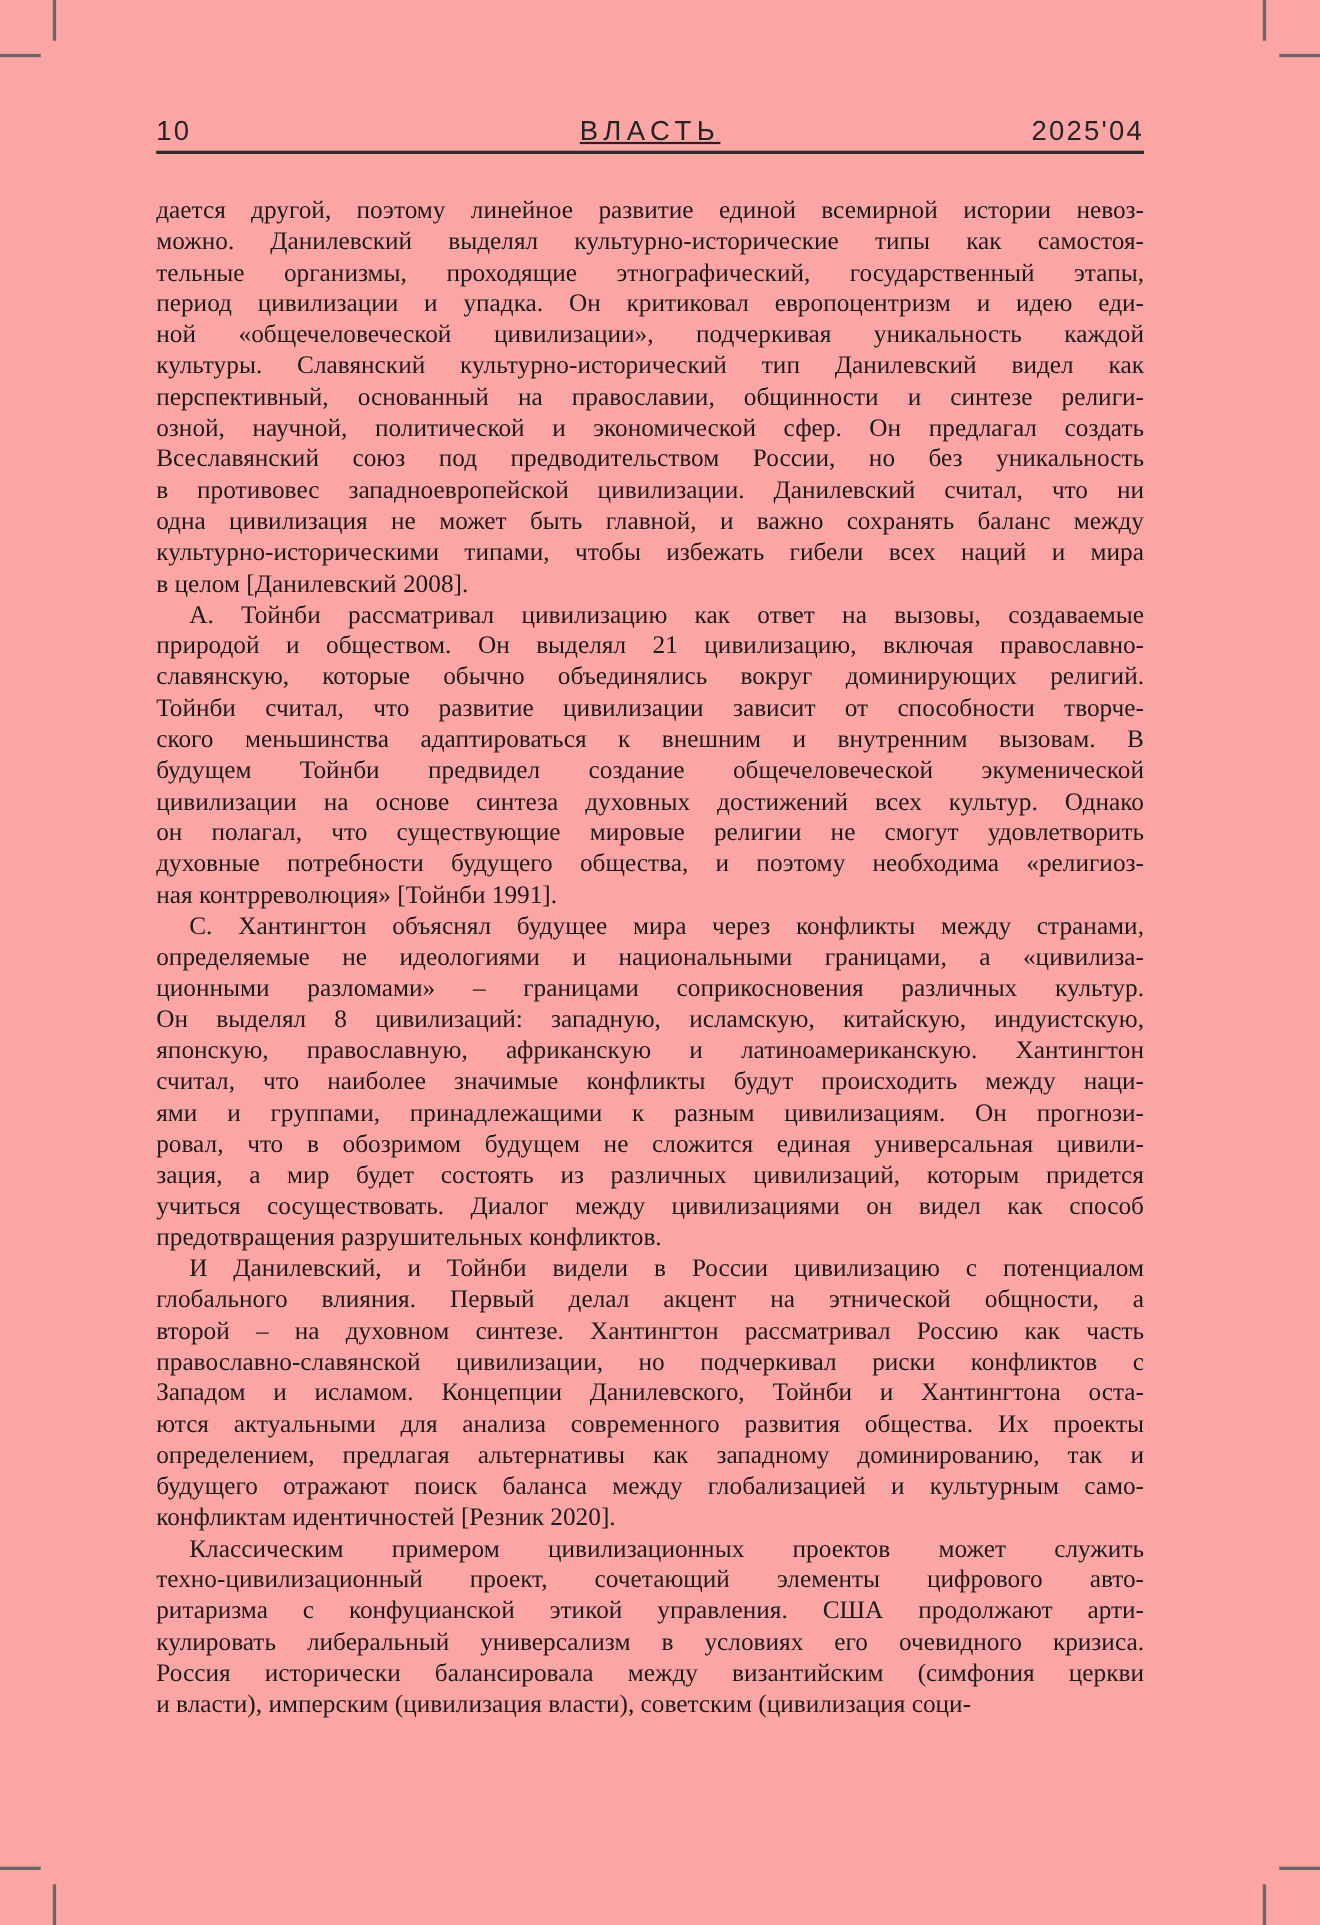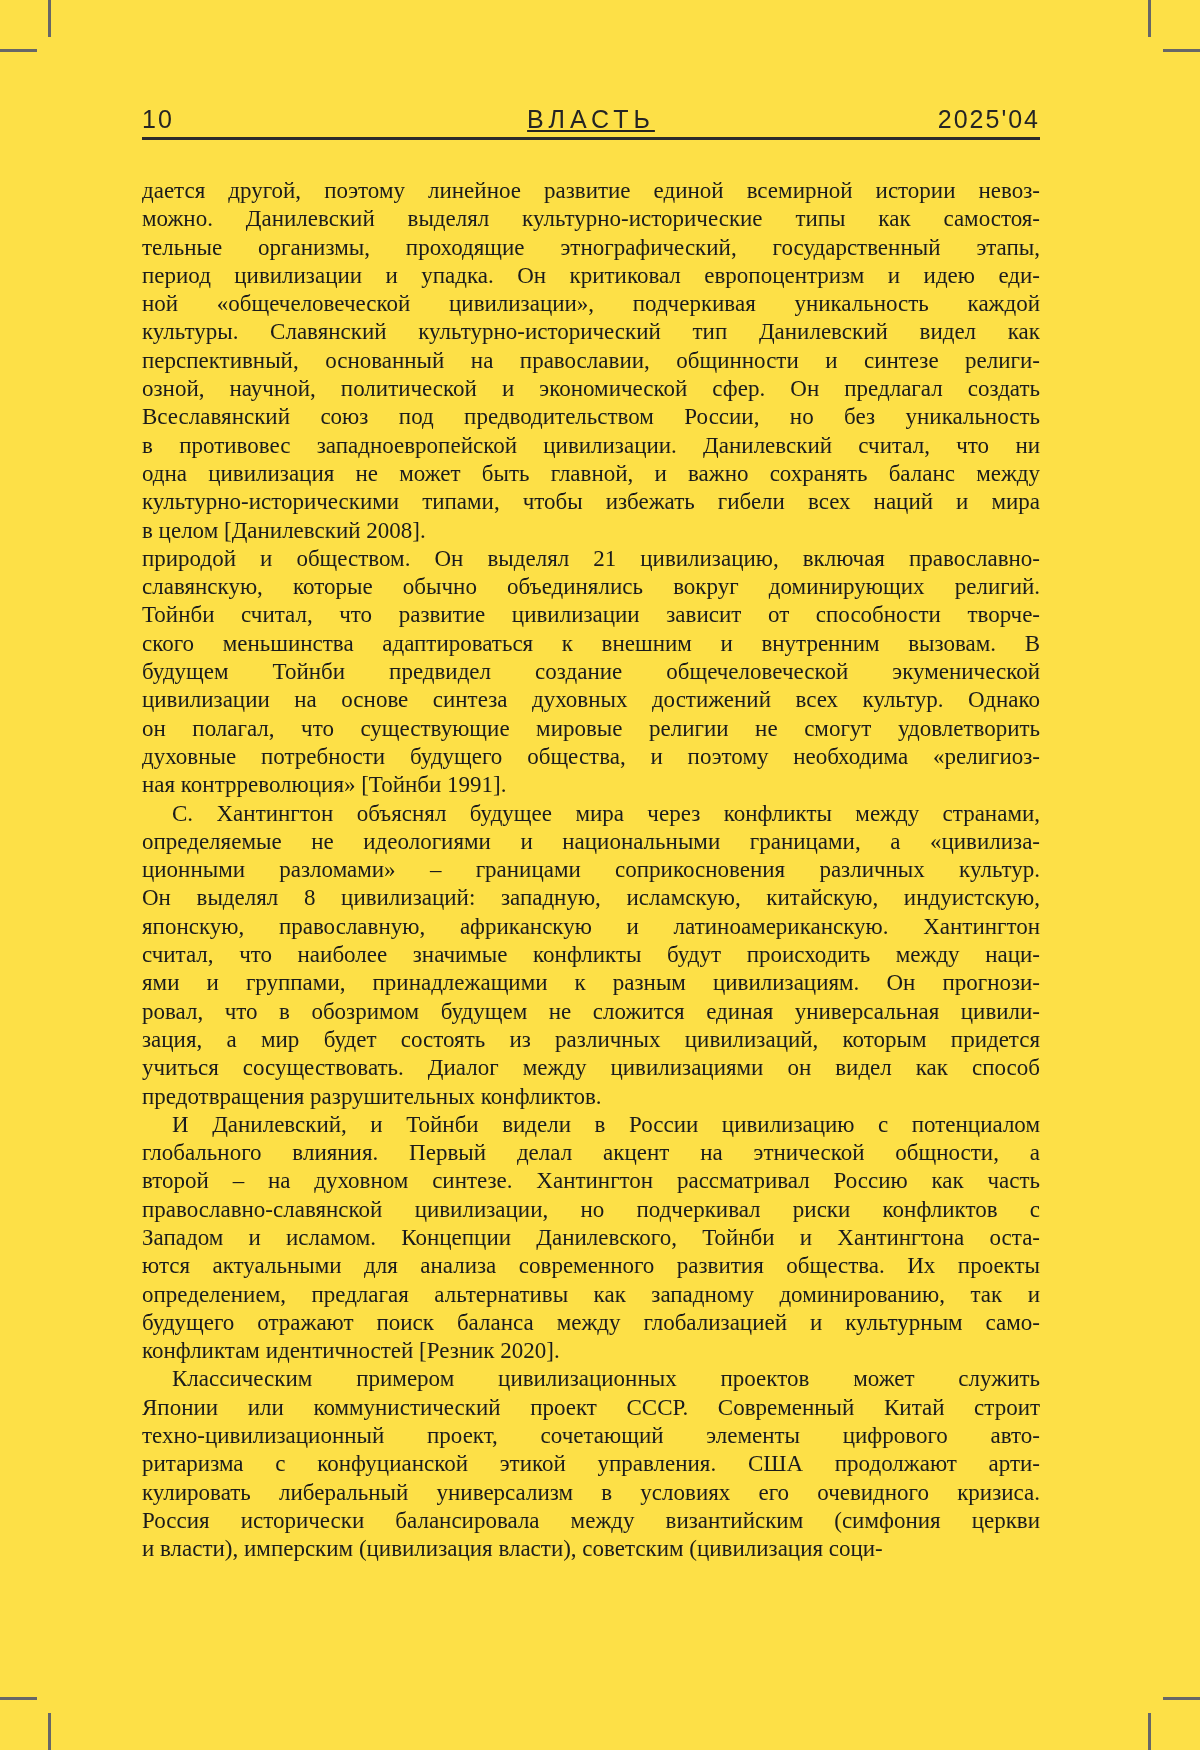--- a/index.html
+++ b/index.html
@@ -1,20 +1,20 @@
 <!DOCTYPE html>
 <html><head>
 <meta charset="utf-8">
 <style>
   * { margin:0; padding:0; box-sizing:border-box; }
   html, body { background:#ffffff; }
   .page {
     position:relative;
     width:1200px; height:1750px;
-    background:#fde047;
+    background:#fca5a5;
     font-family:"Liberation Serif", serif;
     color:#1b1b1b;
     overflow:hidden;
   }
   
   .crop { position:absolute; background:#676767; }
   .crop.tl-v { left:48px;  top:0;      width:3px;  height:37px; }
   .crop.tl-h { left:0;     top:49px;   width:37px; height:3px;  }
   .crop.tr-v { left:1148px;top:0;      width:3px;  height:37px; }
   .crop.tr-h { left:1163px;top:49px;   width:37px; height:3px;  }
@@ -78,20 +78,21 @@
       <div class="line">период цивилизации и упадка. Он критиковал европоцентризм и идею еди-</div>
       <div class="line">ной «общечеловеческой цивилизации», подчеркивая уникальность каждой</div>
       <div class="line">культуры. Славянский культурно-исторический тип Данилевский видел как</div>
       <div class="line">перспективный, основанный на православии, общинности и синтезе религи-</div>
       <div class="line">озной, научной, политической и экономической сфер. Он предлагал создать</div>
       <div class="line">Всеславянский союз под предводительством России, но без уникальность</div>
       <div class="line">в противовес западноевропейской цивилизации. Данилевский считал, что ни</div>
       <div class="line">одна цивилизация не может быть главной, и важно сохранять баланс между</div>
       <div class="line">культурно-историческими типами, чтобы избежать гибели всех наций и мира</div>
       <div class="line last">в целом [Данилевский 2008].</div>
+      <div class="line indent">А. Тойнби рассматривал цивилизацию как ответ на вызовы, создаваемые</div>
       <div class="line">природой и обществом. Он выделял 21 цивилизацию, включая православно-</div>
       <div class="line">славянскую, которые обычно объединялись вокруг доминирующих религий.</div>
       <div class="line">Тойнби считал, что развитие цивилизации зависит от способности творче-</div>
       <div class="line">ского меньшинства адаптироваться к внешним и внутренним вызовам. В</div>
       <div class="line">будущем Тойнби предвидел создание общечеловеческой экуменической</div>
       <div class="line">цивилизации на основе синтеза духовных достижений всех культур. Однако</div>
       <div class="line">он полагал, что существующие мировые религии не смогут удовлетворить</div>
       <div class="line">духовные потребности будущего общества, и поэтому необходима «религиоз-</div>
       <div class="line last">ная контрреволюция» [Тойнби 1991].</div>
       <div class="line indent">С. Хантингтон объяснял будущее мира через конфликты между странами,</div>
@@ -108,21 +109,20 @@
       <div class="line indent">И Данилевский, и Тойнби видели в России цивилизацию с потенциалом</div>
       <div class="line">глобального влияния. Первый делал акцент на этнической общности, а</div>
       <div class="line">второй – на духовном синтезе. Хантингтон рассматривал Россию как часть</div>
       <div class="line">православно-славянской цивилизации, но подчеркивал риски конфликтов с</div>
       <div class="line">Западом и исламом. Концепции Данилевского, Тойнби и Хантингтона оста-</div>
       <div class="line">ются актуальными для анализа современного развития общества. Их проекты</div>
       <div class="line">определением, предлагая альтернативы как западному доминированию, так и</div>
       <div class="line">будущего отражают поиск баланса между глобализацией и культурным само-</div>
       <div class="line last">конфликтам идентичностей [Резник 2020].</div>
       <div class="line indent">Классическим примером цивилизационных проектов может служить</div>
-      <div class="line">Японии или коммунистический проект СССР. Современный Китай строит</div>
       <div class="line">техно-цивилизационный проект, сочетающий элементы цифрового авто-</div>
       <div class="line">ритаризма с конфуцианской этикой управления. США продолжают арти-</div>
       <div class="line">кулировать либеральный универсализм в условиях его очевидного кризиса.</div>
       <div class="line">Россия исторически балансировала между византийским (симфония церкви</div>
       <div class="line last">и власти), имперским (цивилизация власти), советским (цивилизация соци-</div>
     </div>
 
 </div>
 
 </body></html>

